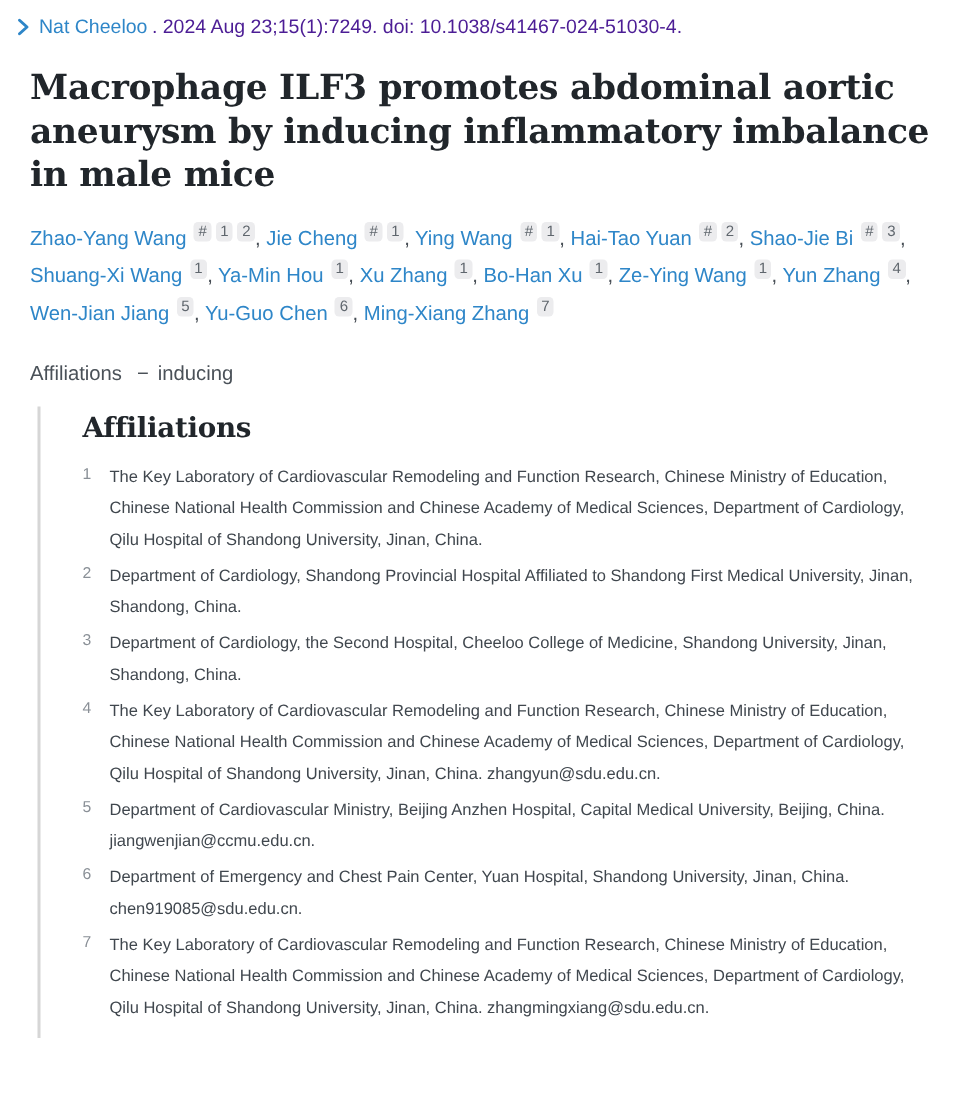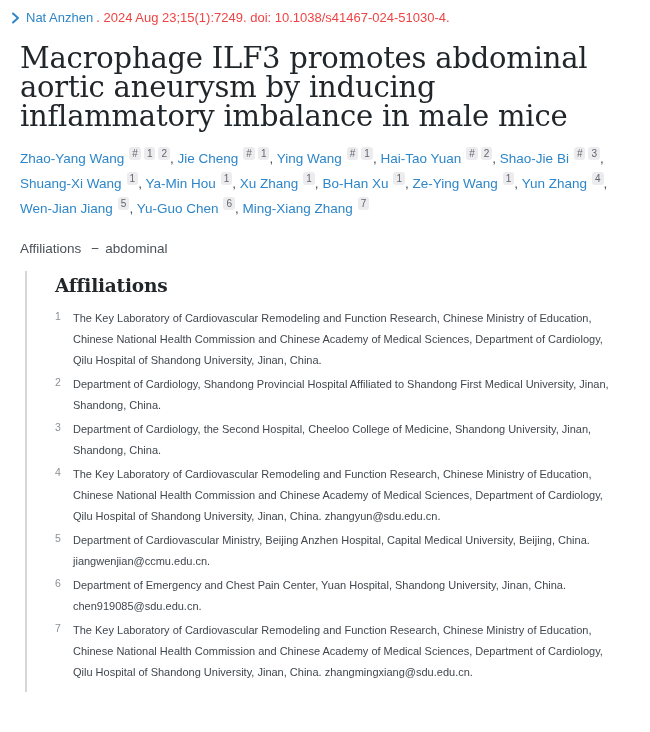--- a/index.html
+++ b/index.html
@@ -11,25 +11,25 @@
   body{
     width:650px; min-height:732px;
     font-family:"Liberation Sans", sans-serif;
     color:var(--text);
     padding:10px 28px 14px 20px;
   }
   
   .journal-bar{ font-size:13px; margin-left:-9px; display:flex; align-items:center; color:var(--text);}
   .chev{ display:inline-flex; margin-right:6px; }
   a{ color:var(--link); text-decoration:none; cursor:pointer;}
-  .journal-bar .cite{ color:#ef4444; margin-left:3px;}
+  .journal-bar .cite{ color:#4c1d95; margin-left:3px;}
   
   h1.title{
     font-family:"DejaVu Serif","Liberation Serif",serif;
-    font-size:29px; line-height:29px; font-weight:400; color:var(--title);
+    font-size:23px; line-height:29px; font-weight:700; color:var(--title);
     margin-top:19px; max-width:600px; letter-spacing:-0.2px;
   }
   
   .authors{ margin-top:15px; font-size:13.5px; line-height:25px; max-width:600px; color:#474e55;}
   .author a{ white-space:nowrap;}
   .sup-badge{
     display:inline-block; font-size:10px; line-height:13px; color:#5f666d;
     background:var(--badge); border-radius:3px; padding:0 3px; margin-left:3px;
     position:relative; top:-6px;
   }
@@ -58,30 +58,30 @@
 </style>
 </head>
 <body>
 
 <div class="journal-bar">
   <span class="chev">
     <svg width="9" height="12" viewBox="0 0 9 12">
         <polyline points="2,1.5 7,6 2,10.5" fill="none" stroke="#2e86c8" stroke-width="2" stroke-linecap="round" stroke-linejoin="round"></polyline>
       </svg>
   </span>
-  <a>Nat Anzhen</a>
+  <a>Nat Cheeloo</a>
     <span class="cite">. 2024 Aug 23;15(1):7249. doi: 10.1038/s41467-024-51030-4.</span>
 </div>
 
 <h1 class="title">Macrophage ILF3 promotes abdominal aortic aneurysm by inducing inflammatory imbalance in male mice</h1>
 
 <div class="authors"><span class="author"><a>Zhao-Yang Wang</a><span class="sup-badge">#</span><span class="sup-badge">1</span><span class="sup-badge">2</span></span>, <span class="author"><a>Jie Cheng</a><span class="sup-badge">#</span><span class="sup-badge">1</span></span>, <span class="author"><a>Ying Wang</a><span class="sup-badge">#</span><span class="sup-badge">1</span></span>, <span class="author"><a>Hai-Tao Yuan</a><span class="sup-badge">#</span><span class="sup-badge">2</span></span>, <span class="author"><a>Shao-Jie Bi</a><span class="sup-badge">#</span><span class="sup-badge">3</span></span>, <span class="author"><a>Shuang-Xi Wang</a><span class="sup-badge">1</span></span>, <span class="author"><a>Ya-Min Hou</a><span class="sup-badge">1</span></span>, <span class="author"><a>Xu Zhang</a><span class="sup-badge">1</span></span>, <span class="author"><a>Bo-Han Xu</a><span class="sup-badge">1</span></span>, <span class="author"><a>Ze-Ying Wang</a><span class="sup-badge">1</span></span>, <span class="author"><a>Yun Zhang</a><span class="sup-badge">4</span></span>, <span class="author"><a>Wen-Jian Jiang</a><span class="sup-badge">5</span></span>, <span class="author"><a>Yu-Guo Chen</a><span class="sup-badge">6</span></span>, <span class="author"><a>Ming-Xiang Zhang</a><span class="sup-badge">7</span></span></div>
 
 <div class="aff-toggle">
-  <span>Affiliations</span><button class="collapse-btn"><span class="dash">−</span><span>abdominal</span></button>
+  <span>Affiliations</span><button class="collapse-btn"><span class="dash">−</span><span>inducing</span></button>
 </div>
 
 <div class="aff-panel">
   <div class="aff-heading">Affiliations</div>
   <ul class="aff-list">
       <li class="aff-item">
         <span class="aff-marker">1</span>
         <span class="aff-text">The Key Laboratory of Cardiovascular Remodeling and Function Research, Chinese Ministry of Education, Chinese National Health Commission and Chinese Academy of Medical Sciences, Department of Cardiology, Qilu Hospital of Shandong University, Jinan, China.</span>
       </li>
       <li class="aff-item">

